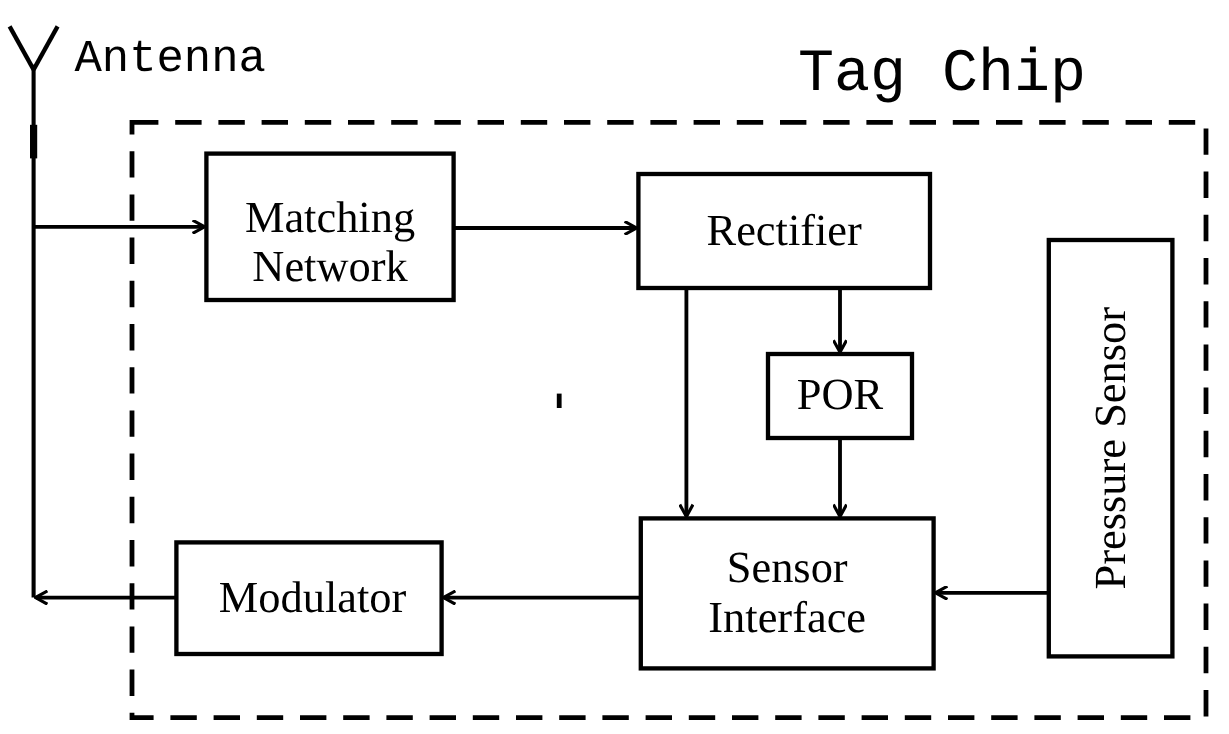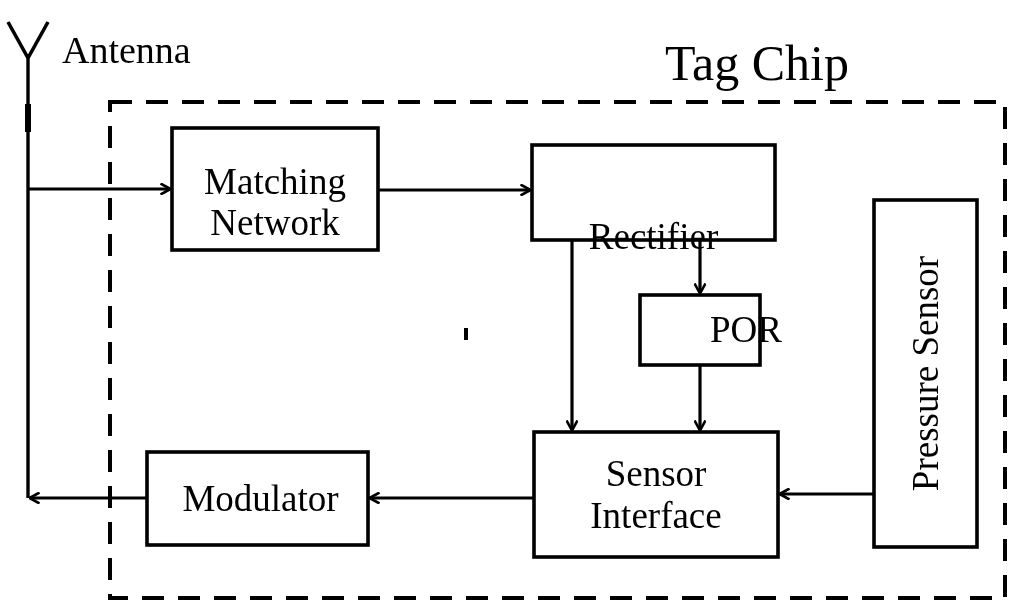--- a/index.html
+++ b/index.html
@@ -34,37 +34,37 @@
     color: #000000;
     line-height: 1.12;
     white-space: pre-line;
     pointer-events: none;
     font-family: "Liberation Serif", "DejaVu Serif", serif;
   }
   .free-label {
     position: absolute;
     color: #000000;
     white-space: nowrap;
-    font-family: Liberation Serif, serif;
+    font-family: Liberation Mono, monospace;
   }
   .rot-label {
     position: absolute;
     display: flex;
     align-items: center;
     justify-content: center;
     color: #000000;
     white-space: nowrap;
     transform-origin: center center;
     font-family: "Liberation Serif", "DejaVu Serif", serif;
   }
 
   
   #label-matching-network { left: 172px; top: 128px;  width: 206px; height: 148px; font-size: 37px; }
-  #label-rectifier        { left: 532px; top: 145px;  width: 243px; height: 95px;  font-size: 37px; margin-top: 44px; }
-  #label-por              { left: 640px; top: 295px;  width: 120px; height: 70px;  font-size: 37px; padding-left: 46px; }
+  #label-rectifier        { left: 532px; top: 145px;  width: 243px; height: 95px;  font-size: 37px; }
+  #label-por              { left: 640px; top: 295px;  width: 120px; height: 70px;  font-size: 37px; }
   #label-sensor-interface { left: 534px; top: 432px;  width: 244px; height: 125px; font-size: 37px; }
   #label-modulator        { left: 147px; top: 452px;  width: 227px; height: 93px;  font-size: 37px; }
   #label-pressure-sensor  { left: 874px; top: 200px;  width: 103px; height: 347px; font-size: 37px; }
   #label-pressure-sensor > span { transform: rotate(-90deg); display: inline-block; }
 
   #label-antenna  { left: 62px;  top: 28px;  font-size: 38px; }
   #label-tag-chip { left: 665px; top: 34px;  font-size: 50px; }
 </style>
 </head>
 <body>

